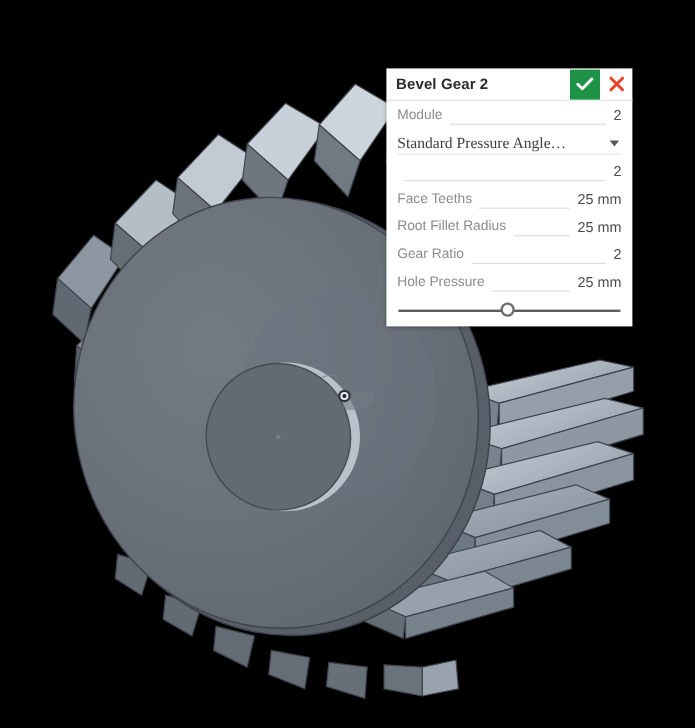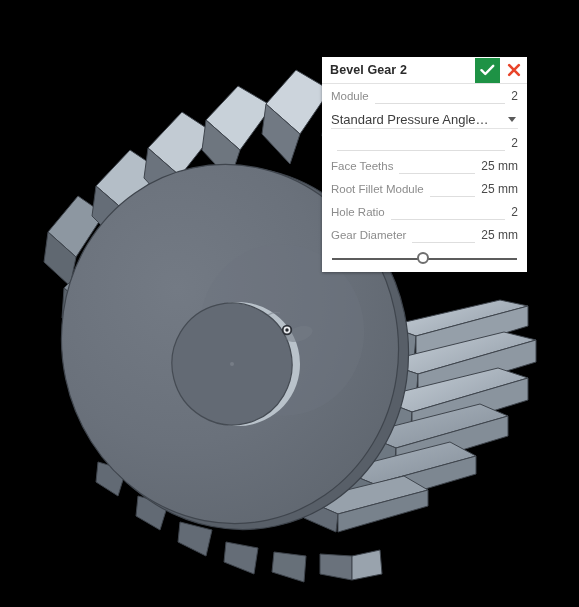--- a/index.html
+++ b/index.html
@@ -130,20 +130,21 @@
 
   
   .dropdown-row {
     display: flex;
     align-items: center;
     height: 24px;
     padding: 0 9px 0 9px;
     box-sizing: border-box;
     position: relative;
     cursor: pointer;
+    font-family: Liberation Serif, serif;
   }
   .dropdown-text {
     flex: 1 1 auto;
     font-size: 13px;
     color: #3d3d3d;
     white-space: nowrap;
     overflow: hidden;
   }
   .caret {
     flex: 0 0 auto;
@@ -345,33 +346,33 @@
       <span class="param-value">2</span>
     </div>
 
     <div class="param-row">
       <span class="param-label">Face Teeths</span>
       <span class="param-spacer"></span>
       <span class="param-value">25 mm</span>
     </div>
 
     <div class="param-row">
-      <span class="param-label">Root Fillet Module</span>
+      <span class="param-label">Root Fillet Radius</span>
       <span class="param-spacer"></span>
       <span class="param-value">25 mm</span>
     </div>
 
     <div class="param-row">
-      <span class="param-label">Hole Ratio</span>
+      <span class="param-label">Gear Ratio</span>
       <span class="param-spacer"></span>
       <span class="param-value">2</span>
     </div>
 
     <div class="param-row">
-      <span class="param-label">Gear Diameter</span>
+      <span class="param-label">Hole Pressure</span>
       <span class="param-spacer"></span>
       <span class="param-value">25 mm</span>
     </div>
 
     <div class="slider-row">
       <div class="slider-track">
         <div class="slider-line"></div>
         <div class="slider-knob" id="slider-knob" style="left: calc(49% - 6px);"></div>
       </div>
     </div>

